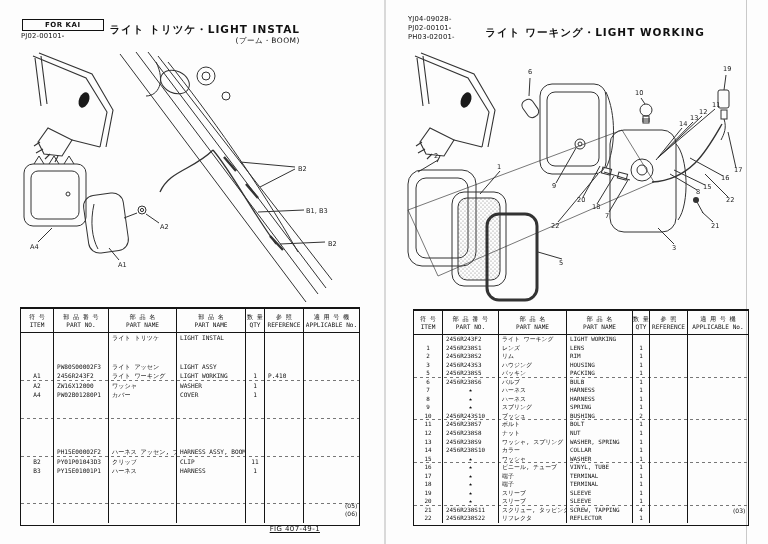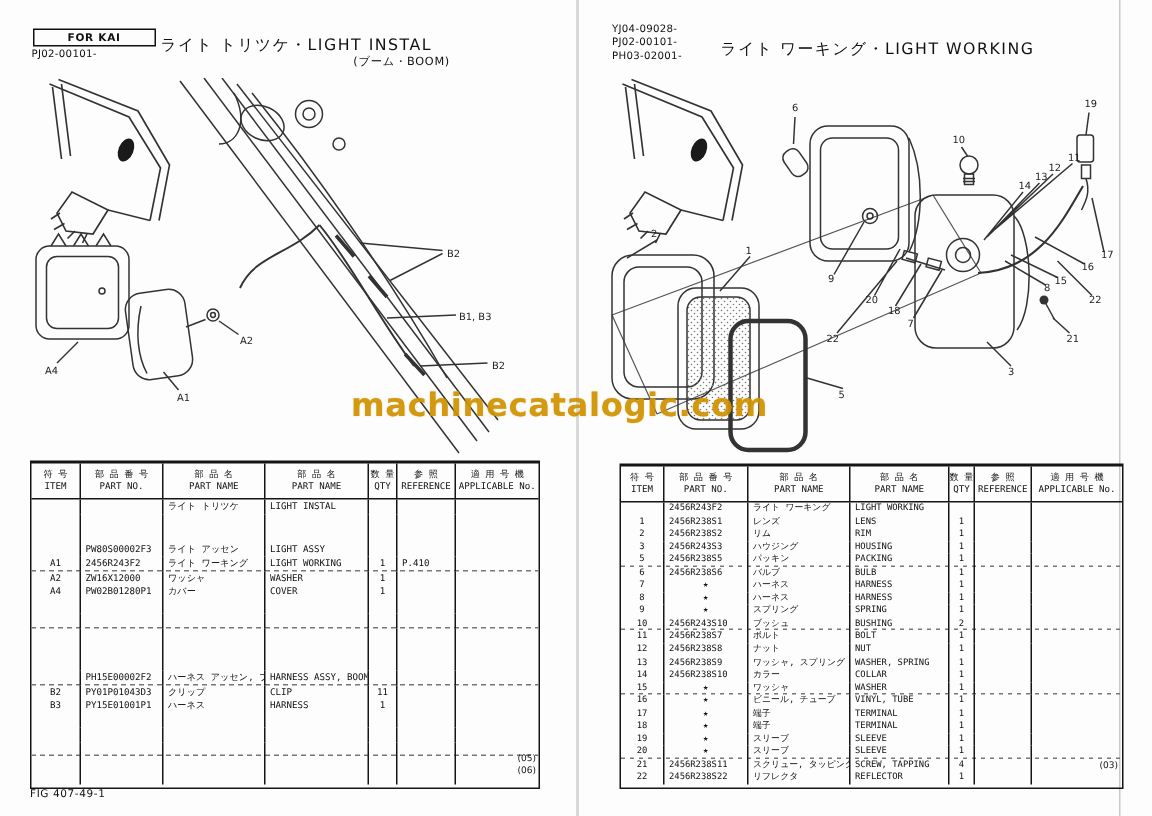--- a/index.html
+++ b/index.html
@@ -4,21 +4,21 @@
 <style>
   html,body{margin:0;padding:0;background:#ffffff;}
   #stage{position:relative;width:768px;height:544px;background:#fdfdfd;overflow:hidden;
          font-family:"DejaVu Sans","Liberation Sans",sans-serif;color:#111;}
   .gutter{position:absolute;top:0;width:2px;height:544px;background:#d9d9d9;}
   .edge{position:absolute;top:0;width:1px;height:544px;background:#c9c9c9;}
 
   .for-tag{position:absolute;left:22px;top:19px;border:1.2px solid #111;padding:1px 22px;
            font-size:7px;font-weight:bold;letter-spacing:.5px;}
   .serial{position:absolute;font-size:6.8px;letter-spacing:.2px;line-height:8.5px;}
-  .title{position:absolute;text-align:center;font-size:10.5px;font-weight:normal;letter-spacing:1px;}
+  .title{position:absolute;text-align:right;font-size:10.5px;font-weight:bold;letter-spacing:1px;}
   .subtitle{position:absolute;text-align:right;font-size:7.5px;letter-spacing:.5px;}
 
   svg text{font-family:"DejaVu Sans","Liberation Sans",sans-serif;font-size:6.6px;fill:#222;}
 
   .ptable{position:absolute;border:1.5px solid #151515;border-top-width:2.2px;
           font-family:"DejaVu Sans Mono","Liberation Mono",monospace;}
   .thead{display:grid;border-bottom:1px solid #151515;height:23px;}
   .hcell{border-right:1px solid #151515;display:flex;flex-direction:column;justify-content:center;
          text-align:center;font-size:6.1px;line-height:7.5px;overflow:hidden;white-space:nowrap;}
   .hcell:last-child{border-right:none;}
@@ -27,21 +27,21 @@
              background-position:left bottom;background-size:100% 1px;background-repeat:no-repeat;}
   .tcell{border-right:1px solid #151515;font-size:6.1px;white-space:nowrap;overflow:hidden;
          padding-left:3px;}
   .tcell:last-child{border-right:none;}
   .c-item,.c-qty,.star{text-align:center;padding-left:0;}
   .lgrid{grid-template-columns:33px 55px 68px 69px 19px 39px 55px;}
   .rgrid{grid-template-columns:29px 56px 68px 66px 17px 38px 60px;}
   #ltable .trow{height:9.5px;} #ltable .tcell{line-height:9.5px;}
   #rtable .trow{height:8.55px;} #rtable .tcell{line-height:8.55px;font-size:5.9px;}
 
-  .fig{position:absolute;font-size:7px;letter-spacing:.4px;text-align:left;}
+  .fig{position:absolute;font-size:7px;letter-spacing:.4px;text-align:right;text-decoration:underline;}
   .pcode{position:absolute;font-size:6px;}
   #watermark{position:absolute;left:234px;top:258px;font-size:21.5px;font-weight:bold;
              letter-spacing:.4px;color:#cf9200;opacity:.93;text-shadow:0 0 1px rgba(207,146,0,.5);}
 </style>
 </head>
 <body>
 
 <div id="stage">
   <div class="gutter" style="left:384px"></div>
   <div class="edge" style="left:746px"></div>
@@ -650,14 +650,13 @@
           <div class="tcell c-jp">リフレクタ</div>
           <div class="tcell c-en">REFLECTOR</div>
           <div class="tcell c-qty">1</div>
           <div class="tcell c-ref"></div>
           <div class="tcell c-app"></div>
         </div>
       </div>
   </div>
   <div class="pcode" style="left:733px;top:507px">(03)</div>
 
-  <div id="watermark">machinecatalogic.com</div>
 </div>
 
 </body></html>

